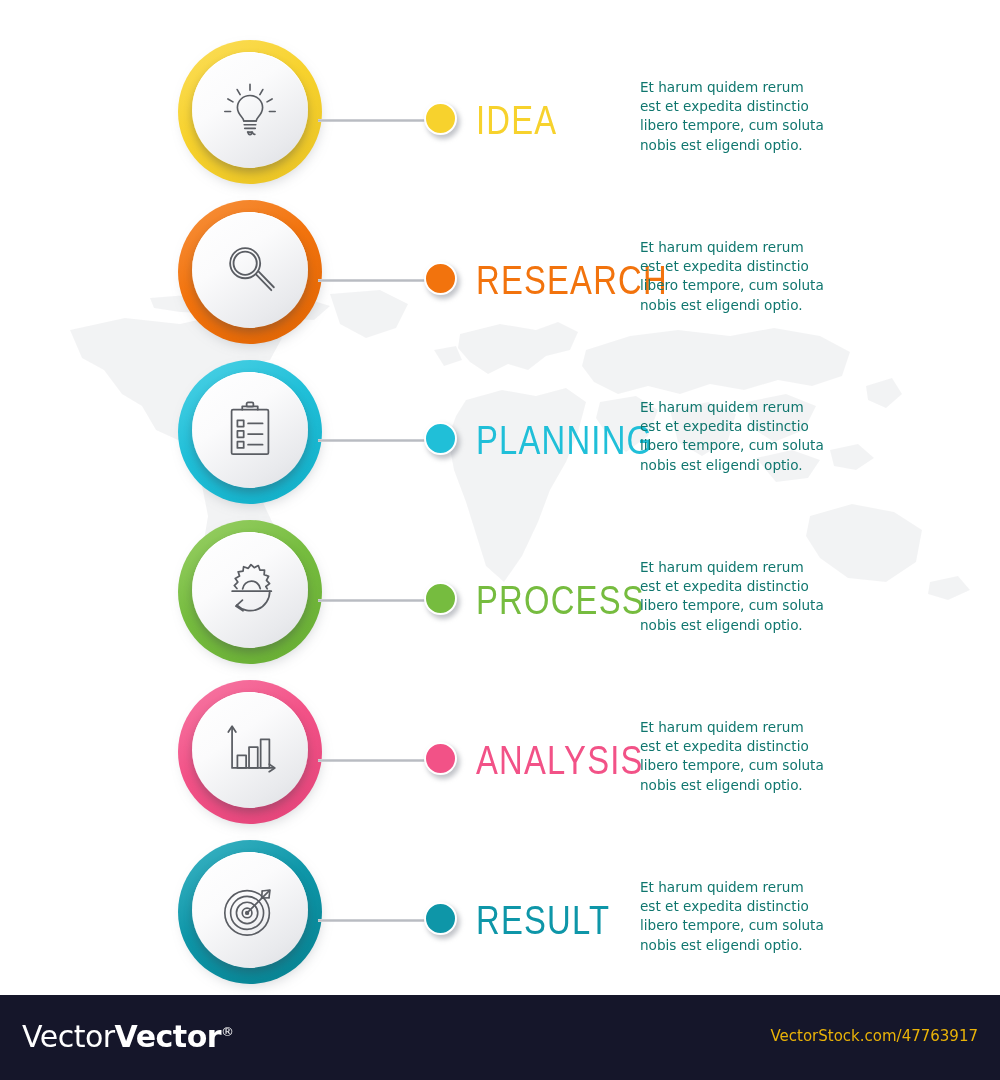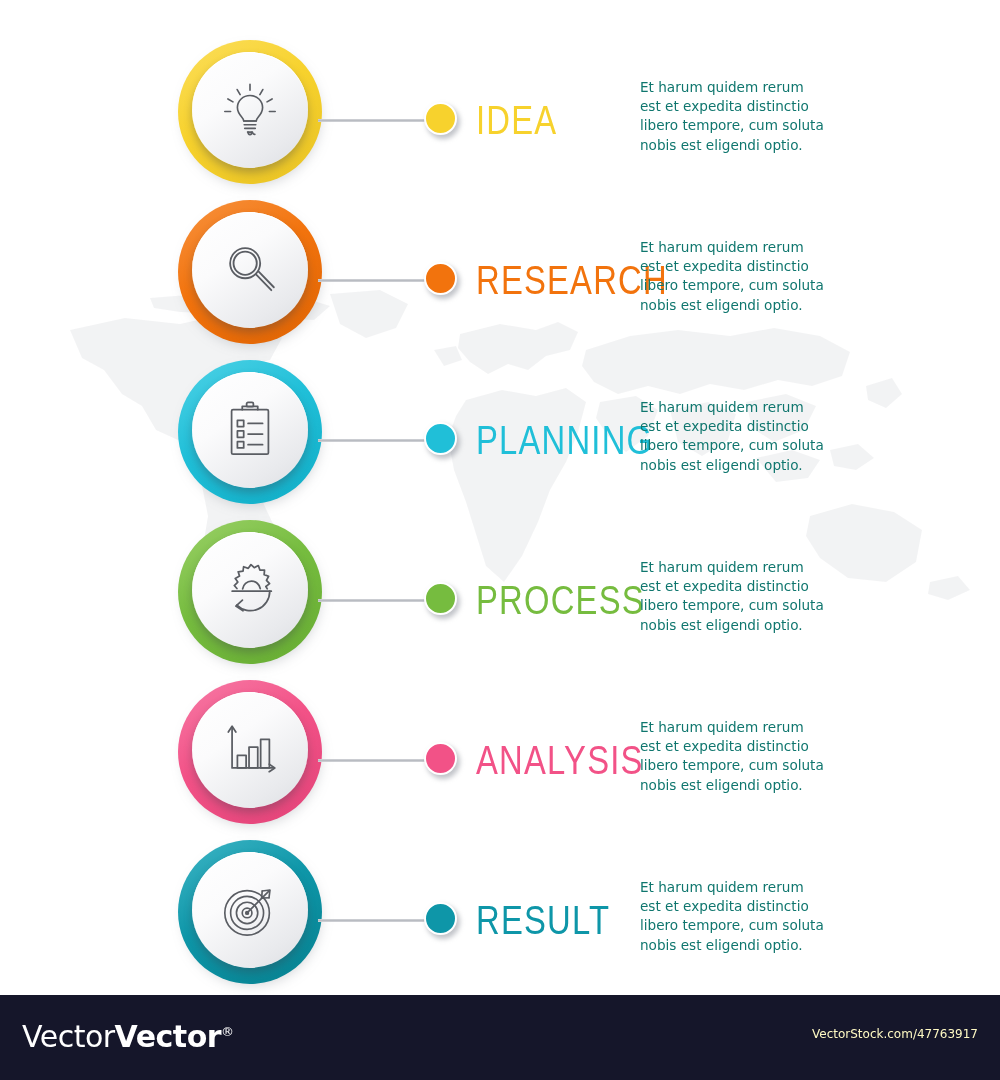--- a/index.html
+++ b/index.html
@@ -128,22 +128,22 @@
     color:#ffffff;
     letter-spacing:-0.5px;
     white-space:nowrap;
   }
   #brand .b-light { font-weight:400; }
   #brand .b-bold  { font-weight:700; }
   #brand .b-reg   { font-size:13px; vertical-align:super; font-weight:400; }
   #footer-url {
     position:absolute; right:22px; top:32px;
     font-family:"DejaVu Sans","Liberation Sans", sans-serif;
-    font-size:12px;
-    color:#fef9c3;
+    font-size:15px;
+    color:#eab308;
     white-space:nowrap;
   }
 </style>
 </head>
 <body>
 
 <div id="infographic">
 
   <div id="worldmap">
     <svg viewBox="0 0 980 400" xmlns="http://www.w3.org/2000/svg">

